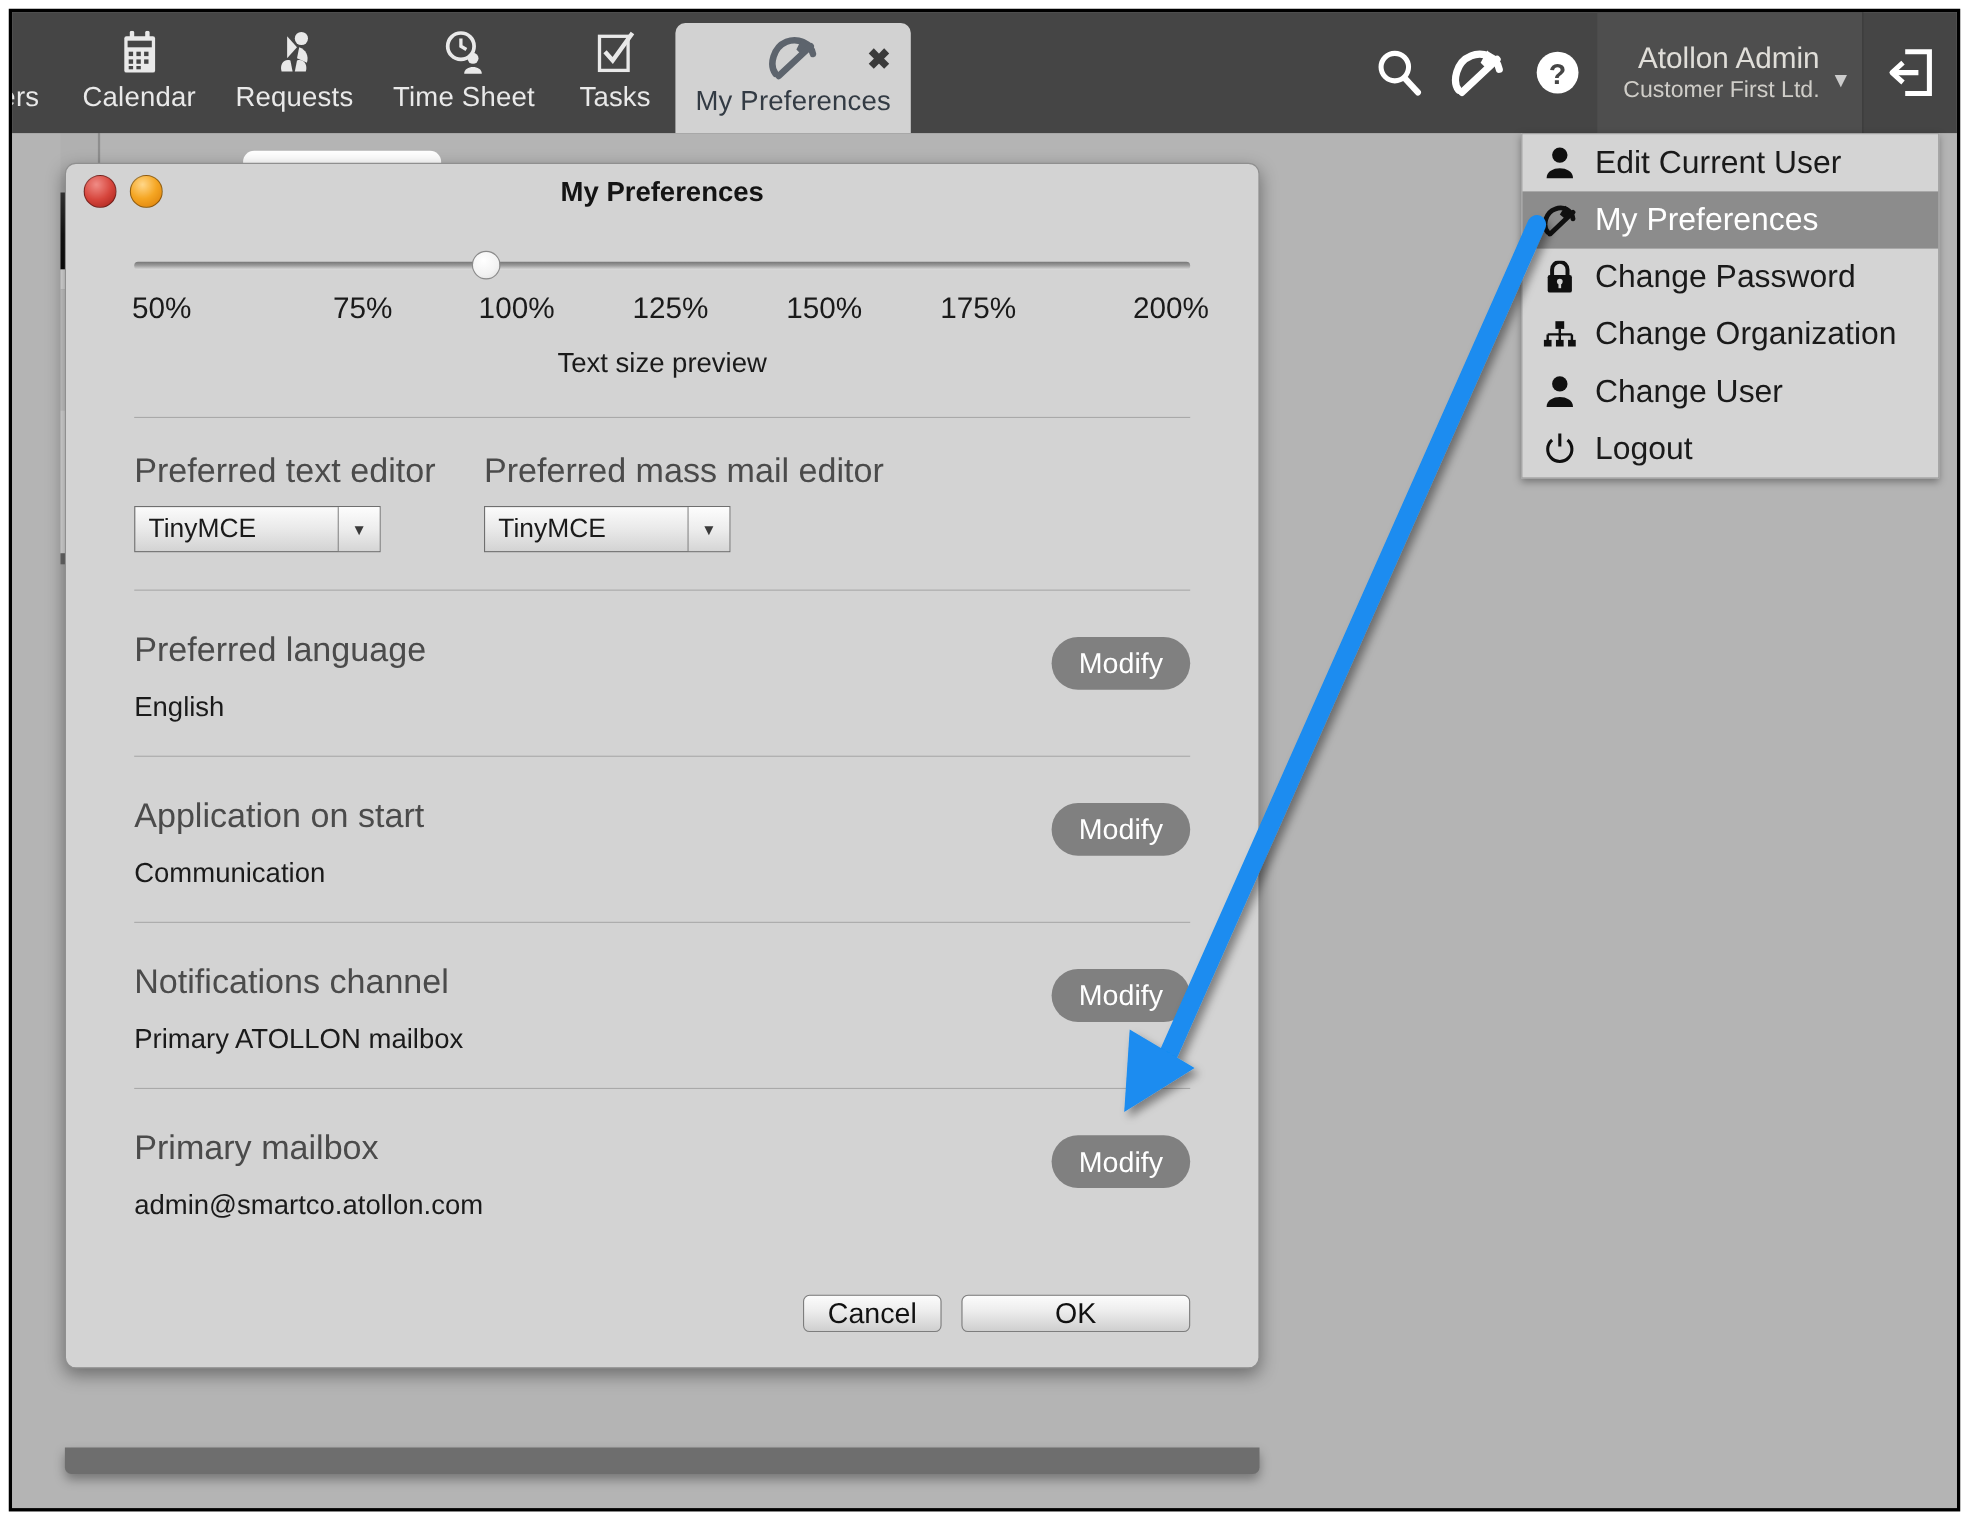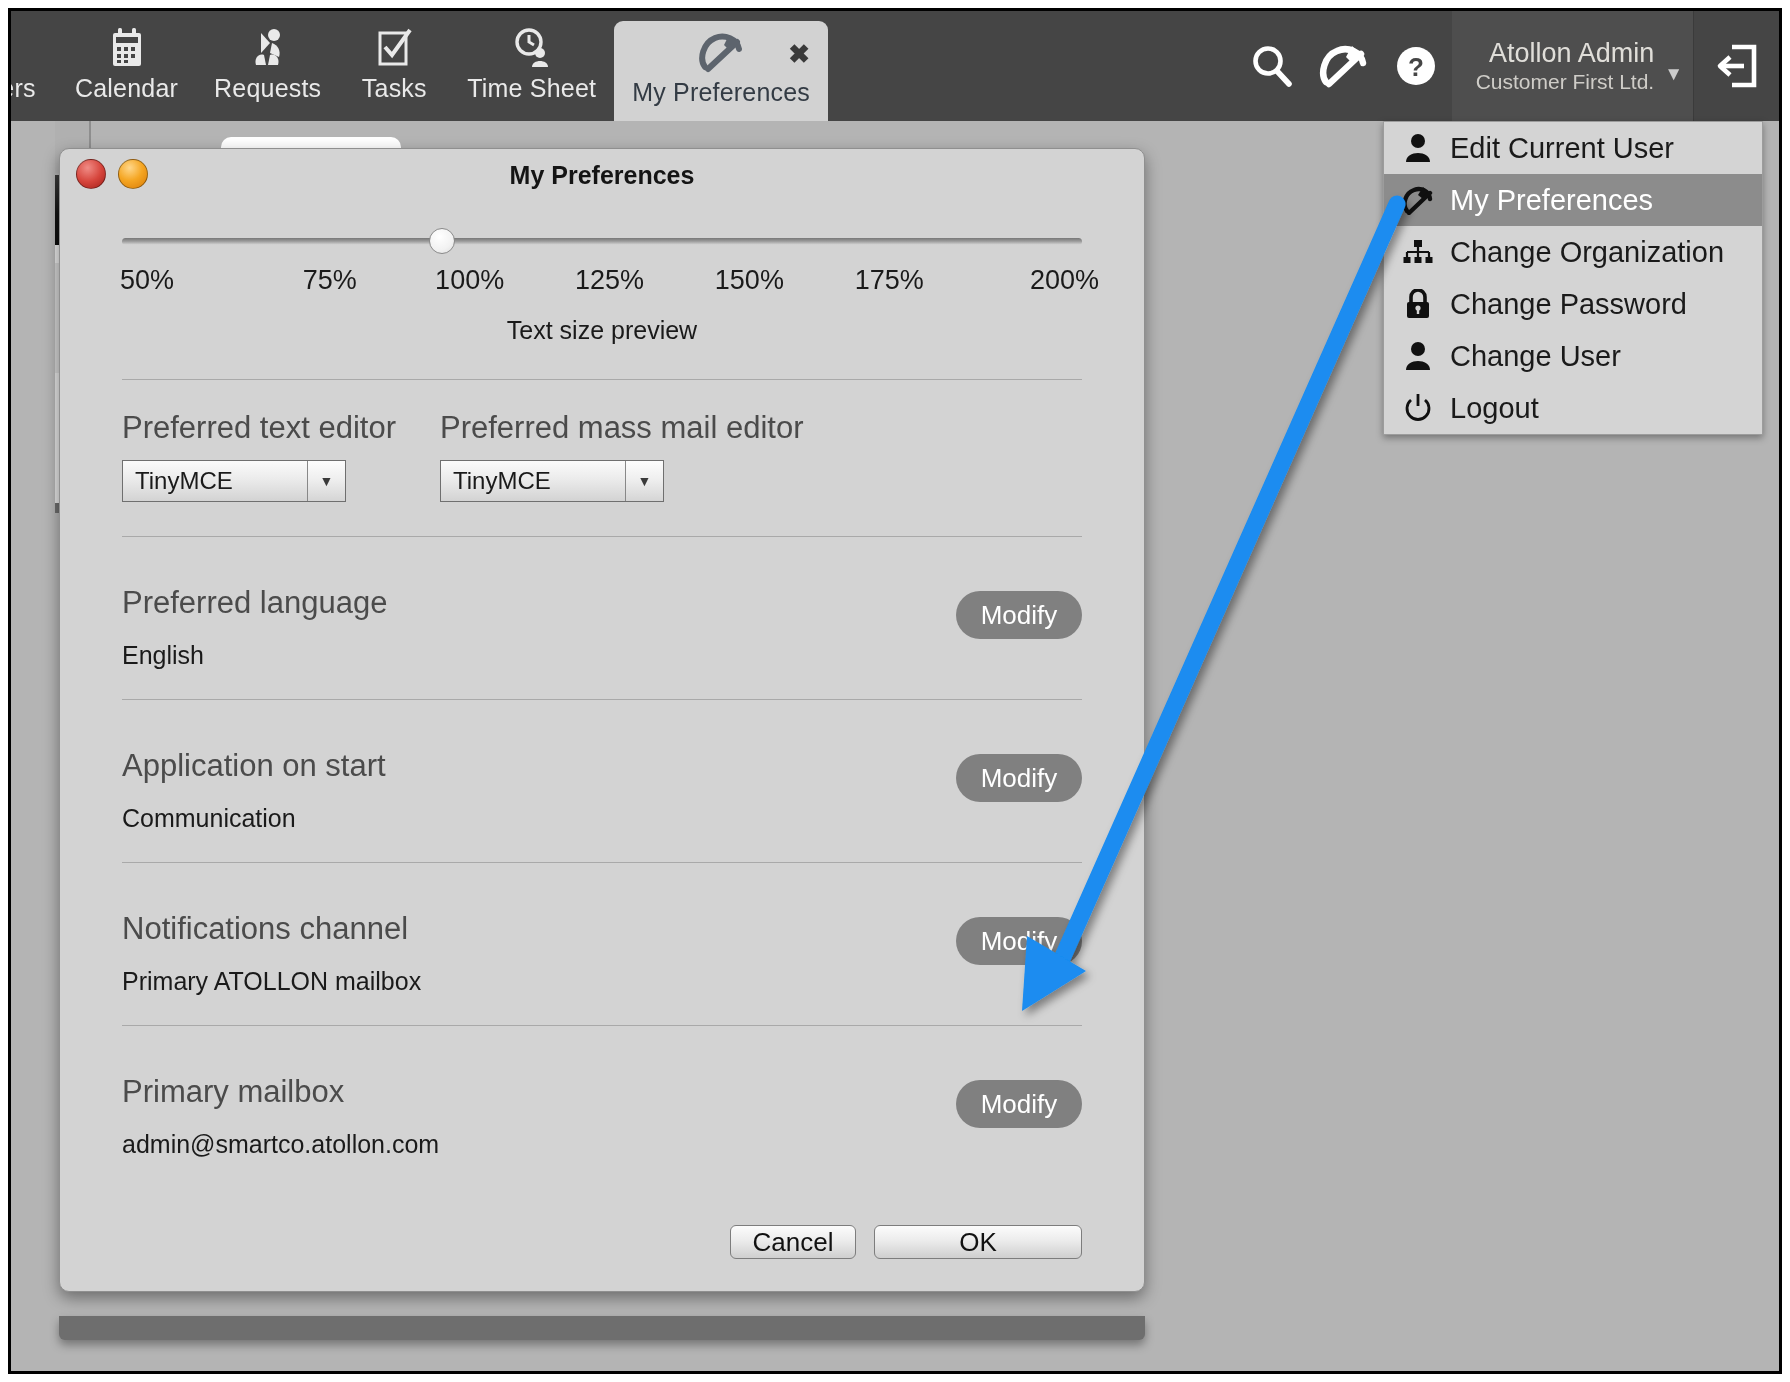--- a/index.html
+++ b/index.html
@@ -308,21 +308,21 @@
     width: 38px;
     border-left: 1px solid #888;
     display: flex; align-items: center; justify-content: center;
     background: linear-gradient(180deg,#fdfdfd 0%,#ededed 50%,#d5d5d5 100%);
     font-size: 14px;
     color: #3a3a3a;
   }
 
   
   .srow {
-    margin: 12px 32px;
+    margin: 0 32px;
     padding: 36px 0 30px 0;
     position: relative;
     min-height: 148px;
   }
   .srow-title {
     font-size: 31px;
     color: #4b4b4b;
   }
   .srow-val {
     font-size: 25px;
@@ -435,38 +435,38 @@
               <path d="M24 16 C30 18 33 24 31 30 L22 26 Z" fill="#e9e9e9"></path>
               <path d="M16 28 C10 26 6 32 8 38 L18 38 Z" fill="#e9e9e9"></path>
               <path d="M22 28 C28 26 32 32 30 38 L20 38 Z" fill="#e9e9e9"></path>
             </svg>
           </span>
           <span class="nav-label">Requests</span>
         </div>
 
         <div class="nav-item">
           <span class="nav-icon">
-            <svg width="36" height="40" viewBox="0 0 36 40">
-              <rect x="4" y="5" width="26" height="31" fill="none" stroke="#e9e9e9" stroke-width="3"></rect>
-              <path d="M9 19 L16 27 L34 2" fill="none" stroke="#e9e9e9" stroke-width="4"></path>
-            </svg>
-          </span>
-          <span class="nav-label">Tasks</span>
-        </div>
-
-        <div class="nav-item">
-          <span class="nav-icon">
             <svg width="40" height="42" viewBox="0 0 40 42">
               <circle cx="17" cy="15" r="12" fill="none" stroke="#e9e9e9" stroke-width="3.4"></circle>
               <path d="M17 8 L17 15 L22 18" stroke="#e9e9e9" stroke-width="3" fill="none"></path>
               <circle cx="28" cy="26" r="5" fill="#e9e9e9"></circle>
               <path d="M20 40 C20 32 36 32 36 40 Z" fill="#e9e9e9"></path>
             </svg>
           </span>
           <span class="nav-label">Time Sheet</span>
+        </div>
+
+        <div class="nav-item">
+          <span class="nav-icon">
+            <svg width="36" height="40" viewBox="0 0 36 40">
+              <rect x="4" y="5" width="26" height="31" fill="none" stroke="#e9e9e9" stroke-width="3"></rect>
+              <path d="M9 19 L16 27 L34 2" fill="none" stroke="#e9e9e9" stroke-width="4"></path>
+            </svg>
+          </span>
+          <span class="nav-label">Tasks</span>
         </div>
 
         <div class="nav-item active">
           <span class="nav-icon">
             <svg width="44" height="42" viewBox="0 0 44 42">
               <path d="M6 36 C0 28 4 12 16 7 C26 3 38 8 40 18" fill="none" stroke="#5d646d" stroke-width="6" stroke-linecap="round"></path>
               <path d="M30 4 L38 11 L30 19 L25 14 Z" fill="#5d646d"></path>
               <path d="M9 38 L38 11" stroke="#5d646d" stroke-width="6" stroke-linecap="round"></path>
             </svg>
           </span>
@@ -532,41 +532,41 @@
             <path d="M5 26 C0 20 3 8 12 5 C19 2 27 6 28 14" fill="none" stroke="#101010" stroke-width="4.4" stroke-linecap="round"></path>
             <path d="M21 2 L28 8 L21 14 L16 10 Z" fill="#101010"></path>
             <path d="M7 28 L28 8" stroke="#101010" stroke-width="4.4" stroke-linecap="round"></path>
           </svg>
         </span>
         <span>My Preferences</span>
       </div>
 
       <div class="dd-item">
         <span class="dd-ico">
+          <svg width="26" height="30" viewBox="0 0 26 30">
+            <path d="M6 13 L6 8 A7 7 0 0 1 20 8 L20 13" fill="none" stroke="#101010" stroke-width="3.6"></path>
+            <rect x="2" y="13" width="22" height="16" rx="2" fill="#101010"></rect>
+            <circle cx="13" cy="19" r="2.6" fill="#d4d4d4"></circle>
+            <rect x="11.8" y="19" width="2.4" height="6" fill="#d4d4d4"></rect>
+          </svg>
+        </span>
+        <span>Change Password</span>
+      </div>
+
+      <div class="dd-item">
+        <span class="dd-ico">
           <svg width="30" height="28" viewBox="0 0 30 28">
             <rect x="11" y="2" width="8" height="7" fill="#101010"></rect>
             <path d="M15 9 L15 14 M4 14 L26 14 M4 14 L4 19 M15 14 L15 19 M26 14 L26 19" stroke="#101010" stroke-width="2.2"></path>
             <rect x="0.5" y="19" width="7" height="6" fill="#101010"></rect>
             <rect x="11.5" y="19" width="7" height="6" fill="#101010"></rect>
             <rect x="22.5" y="19" width="7" height="6" fill="#101010"></rect>
           </svg>
         </span>
         <span>Change Organization</span>
-      </div>
-
-      <div class="dd-item">
-        <span class="dd-ico">
-          <svg width="26" height="30" viewBox="0 0 26 30">
-            <path d="M6 13 L6 8 A7 7 0 0 1 20 8 L20 13" fill="none" stroke="#101010" stroke-width="3.6"></path>
-            <rect x="2" y="13" width="22" height="16" rx="2" fill="#101010"></rect>
-            <circle cx="13" cy="19" r="2.6" fill="#d4d4d4"></circle>
-            <rect x="11.8" y="19" width="2.4" height="6" fill="#d4d4d4"></rect>
-          </svg>
-        </span>
-        <span>Change Password</span>
       </div>
 
       <div class="dd-item">
         <span class="dd-ico">
           <svg width="28" height="30" viewBox="0 0 28 30">
               <circle cx="14" cy="8" r="7" fill="#101010"></circle>
               <path d="M2 29 C2 17 26 17 26 29 Z" fill="#101010"></path>
             </svg>
         </span>
         <span>Change User</span>

